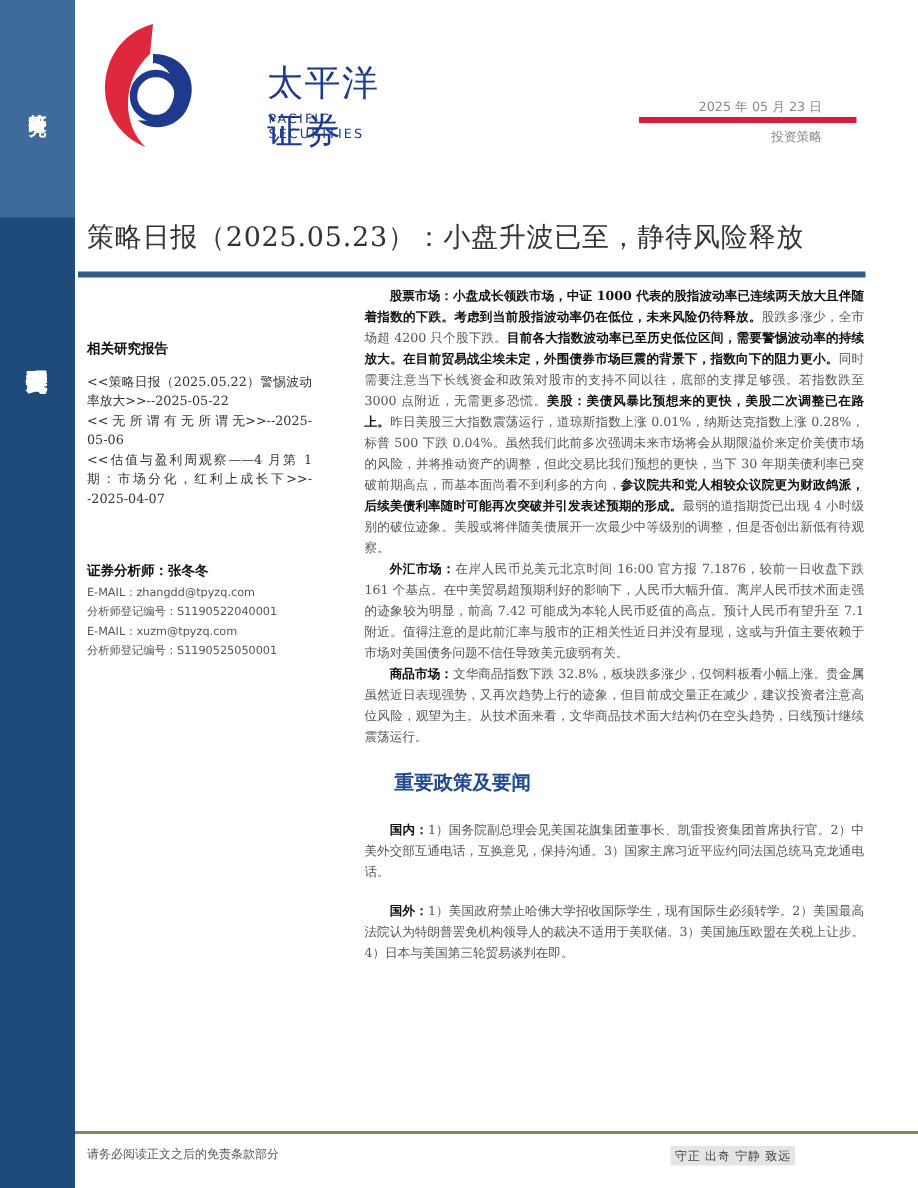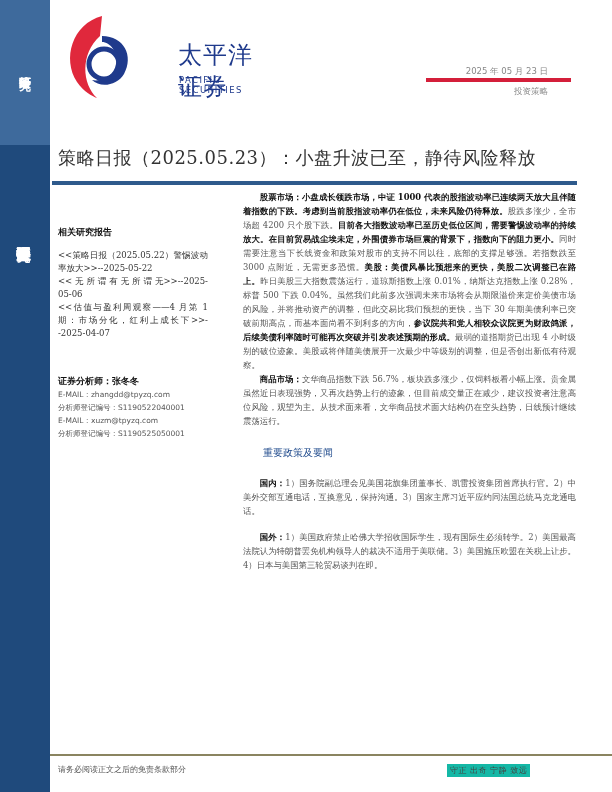--- a/index.html
+++ b/index.html
@@ -66,28 +66,28 @@
   .analysts { position:absolute; left:58px; top:375px; width:160px; font-size:8px; }
   .analyst-name { font-weight:bold; color:#111; font-size:9px; line-height:13px; }
   .analyst-line { color:#555; line-height:13px; font-family:"DejaVu Sans", sans-serif; font-size:7.5px; }
 
   
   .right-col { position:absolute; left:243px; top:190px; width:333px; font-size:8.4px; line-height:14px; }
   .subhead-center { text-align:center; color:#1f4a8c; font-weight:bold; font-size:8.5px; margin-bottom:10px; }
   .para { text-indent:2em; text-align:justify; margin:0; color:#555; }
   .para b { color:#111; }
   .para .lbl { color:#111; font-weight:bold; }
-  .subhead-left { color:#1f4a8c; font-weight:normal; font-size:10px; margin:18px 0 16px 20px; }
+  .subhead-left { color:#1f4a8c; font-weight:bold; font-size:13px; margin:18px 0 16px 20px; }
   .gap { height:12px; }
 
   .footer-rule { position:absolute; left:50px; top:754px; width:562px; height:2px; background:#8a8460; }
   .footer-left { position:absolute; left:58px; top:764px; font-size:8px; color:#555;text-align:center; }
   .footer-right {
     position:absolute; left:447px; top:764px; font-size:8px; color:#444;
-    background:#14b8a6; padding:1px 3px; letter-spacing:0.5px;
+    background:#e5e5e5; padding:1px 3px; letter-spacing:0.5px;
   }
 </style>
 </head>
 <body>
 
 <div class="sidebar">
   <div class="sidebar-top"></div>
   <div class="sidebar-bottom"></div>
   <div class="vtext small">策略研究</div>
   <div class="vtext big">太平洋证券股份有限公司证券研究报告</div>
@@ -124,22 +124,23 @@
   <div class="analyst-line">分析师登记编号：S1190522040001</div>
   <div class="analyst-line">E-MAIL：xuzm@tpyzq.com</div>
   <div class="analyst-line">分析师登记编号：S1190525050001</div>
 </div>
 
 <div class="right-col">
 
 
   <p class="para"><span class="lbl">股票市场：</span><b>小盘成长领跌市场，中证 1000 代表的股指波动率已连续两天放大且伴随着指数的下跌。考虑到当前股指波动率仍在低位，未来风险仍待释放。</b><span>股跌多涨少，全市场超 4200 只个股下跌。</span><b>目前各大指数波动率已至历史低位区间，需要警惕波动率的持续放大。在目前贸易战尘埃未定，外围债券市场巨震的背景下，指数向下的阻力更小。</b><span>同时需要注意当下长线资金和政策对股市的支持不同以往，底部的支撑足够强。若指数跌至 3000 点附近，无需更多恐慌。</span><b>美股：</b><b>美债风暴比预想来的更快，美股二次调整已在路上。</b><span>昨日美股三大指数震荡运行，道琼斯指数上涨 0.01%，纳斯达克指数上涨 0.28%，标普 500 下跌 0.04%。虽然我们此前多次强调未来市场将会从期限溢价来定价美债市场的风险，并将推动资产的调整，但此交易比我们预想的更快，当下 30 年期美债利率已突破前期高点，而基本面尚看不到利多的方向，</span><b>参议院共和党人相较众议院更为财政鸽派，后续美债利率随时可能再次突破并引发表述预期的形成。</b><span>最弱的道指期货已出现 4 小时级别的破位迹象。美股或将伴随美债展开一次最少中等级别的调整，但是否创出新低有待观察。</span></p>
 
+  <p class="para"><span class="lbl">外汇市场：</span><span>在岸人民币兑美元北京时间 16:00 官方报 7.1876，较前一日收盘下跌 161 个基点。在中美贸易超预期利好的影响下，人民币大幅升值。离岸人民币技术面走强的迹象较为明显，前高 7.42 可能成为本轮人民币贬值的高点。预计人民币有望升至 7.1 附近。值得注意的是此前汇率与股市的正相关性近日并没有显现，这或与升值主要依赖于市场对美国债务问题不信任导致美元疲弱有关。</span></p>
 
-  <p class="para"><span class="lbl">商品市场：</span><span>文华商品指数下跌 56.7%，板块跌多涨少，仅饲料板看小幅上涨。贵金属虽然近日表现强势，又再次趋势上行的迹象，但目前成交量正在减少，建议投资者注意高位风险，观望为主。从技术面来看，文华商品技术面大结构仍在空头趋势，日线预计继续震荡运行。</span></p>
+  <p class="para"><span class="lbl">商品市场：</span><span>文华商品指数下跌 32.8%，板块跌多涨少，仅饲料板看小幅上涨。贵金属虽然近日表现强势，又再次趋势上行的迹象，但目前成交量正在减少，建议投资者注意高位风险，观望为主。从技术面来看，文华商品技术面大结构仍在空头趋势，日线预计继续震荡运行。</span></p>
 
   <div class="subhead-left">重要政策及要闻</div>
 
   <p class="para"><span class="lbl">国内：</span><span>1）国务院副总理会见美国花旗集团董事长、凯雷投资集团首席执行官。2）中美外交部互通电话，互换意见，保持沟通。3）国家主席习近平应约同法国总统马克龙通电话。</span></p>
   <div class="gap"></div>
   <p class="para"><span class="lbl">国外：</span><span>1）美国政府禁止哈佛大学招收国际学生，现有国际生必须转学。2）美国最高法院认为特朗普罢免机构领导人的裁决不适用于美联储。3）美国施压欧盟在关税上让步。4）日本与美国第三轮贸易谈判在即。</span></p>
 </div>
 
 <div class="footer-rule"></div>
 <div class="footer-left">请务必阅读正文之后的免责条款部分</div>

